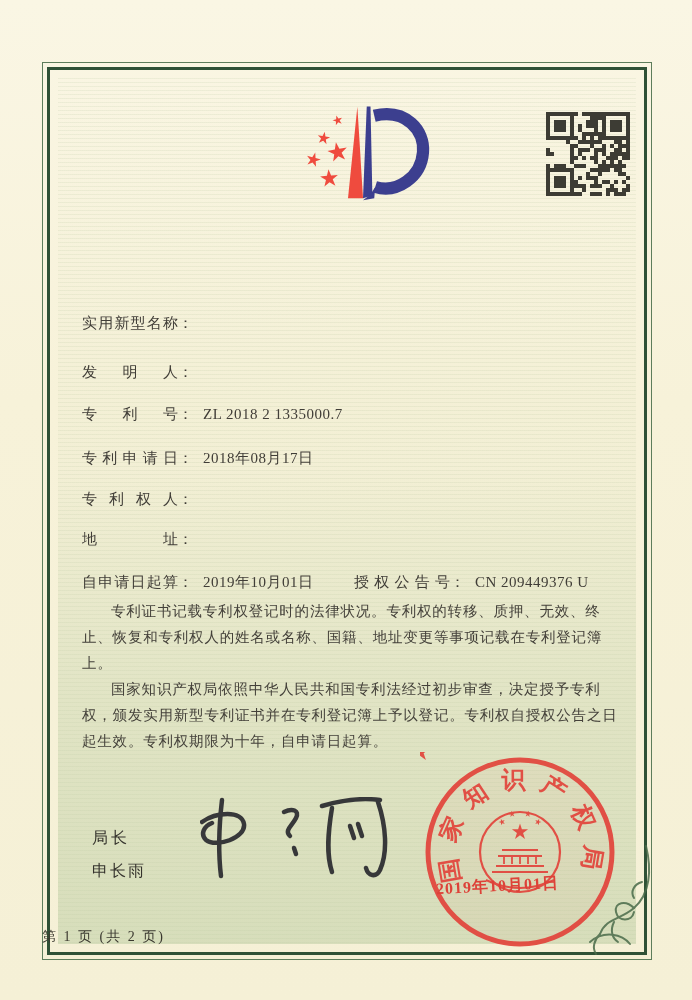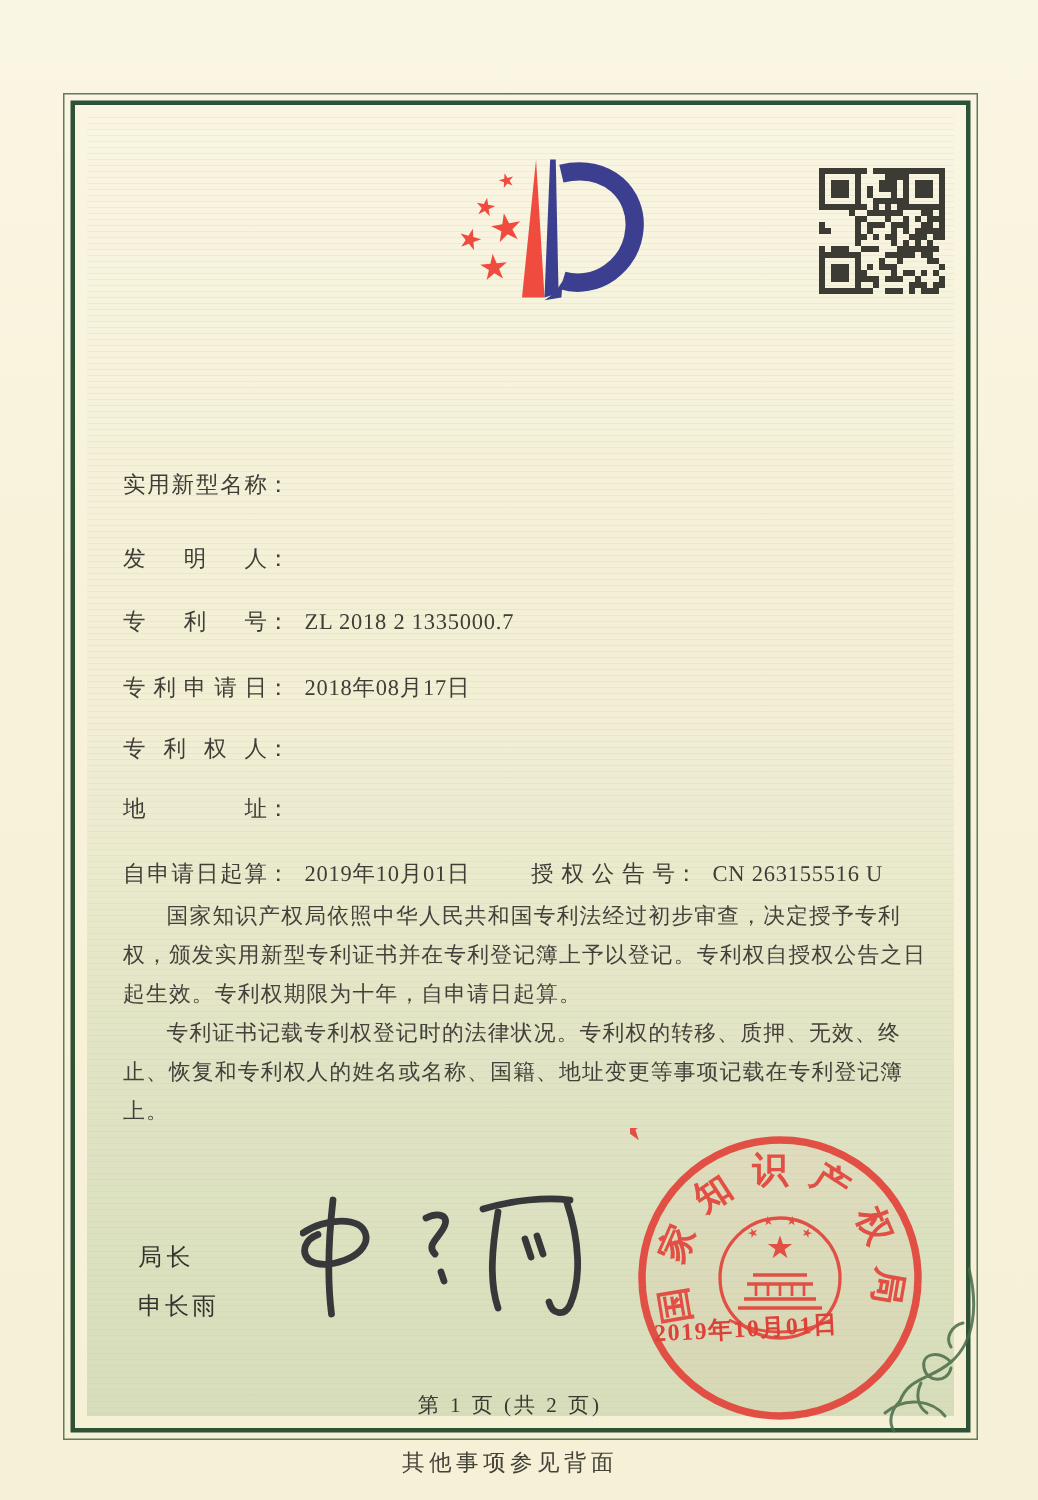--- a/index.html
+++ b/index.html
@@ -28,21 +28,21 @@
   .grant2{position:absolute;left:272px;top:0;display:flex;align-items:baseline;}
   .paras{position:absolute;left:82px;top:598px;width:542px;font-size:14.5px;line-height:26px;
          letter-spacing:0.8px;color:#44413a;}
   .paras p{margin:0;text-indent:2em;}
   .signer-title{left:92px;top:828px;font-size:16px;letter-spacing:3px;color:#35332d;}
   .signer-name{left:92px;top:861px;font-size:16px;letter-spacing:2px;color:#35332d;}
   .sig{left:200px;top:786px;}
   .seal{left:420px;top:752px;opacity:0.93;}
   .seal-date{left:436px;top:876px;font-size:16px;color:#dd4238;letter-spacing:1px;
              transform:rotate(-3deg);font-weight:bold;}
-  .footer-page{left:42px;top:928px;width:596px;text-align:center;font-size:14px;
+  .footer-page{left:42px;top:928px;width:596px;text-align:left;font-size:14px;
                letter-spacing:2px;color:#3a382f;}
   .back-note{left:42px;top:966px;width:596px;text-align:center;font-size:15px;
              letter-spacing:3px;color:#45423a;}
   .ornament{left:584px;top:842px;}
 </style>
 </head>
 <body>
 
 <div id="stage">
 
@@ -338,27 +338,27 @@
     <span class="flabel">地址</span>
       <span class="fcolon">：</span>
   </div>
   <div class="frow" style="top:573px">
     <span class="flabel">自申请日起算</span>
       <span class="fcolon">：</span>
       <span class="fvalue">2019年10月01日</span>
     <span class="grant2">
       <span class="flabel">授权公告号</span>
         <span class="fcolon">：</span>
-        <span class="fvalue">CN 263155516 U</span>
+        <span class="fvalue">CN 209449376 U</span>
     </span>
   </div>
 
   <div class="paras">
+    <p>专利证书记载专利权登记时的法律状况。专利权的转移、质押、无效、终止、恢复和专利权人的姓名或名称、国籍、地址变更等事项记载在专利登记簿上。</p>
     <p>国家知识产权局依照中华人民共和国专利法经过初步审查，决定授予专利权，颁发实用新型专利证书并在专利登记簿上予以登记。专利权自授权公告之日起生效。专利权期限为十年，自申请日起算。</p>
-    <p>专利证书记载专利权登记时的法律状况。专利权的转移、质押、无效、终止、恢复和专利权人的姓名或名称、国籍、地址变更等事项记载在专利登记簿上。</p>
   </div>
 
   <div class="abs signer-title">局长</div>
   <div class="abs signer-name">申长雨</div>
 
   <svg class="abs sig" width="200" height="100" viewBox="0 0 200 100">
     <g fill="none" stroke="#26262c" stroke-width="4.5" stroke-linecap="round" stroke-linejoin="round" opacity="0.9">
       <path d="M22,14 C 19,40 18,66 21,90"></path>
       <path d="M2,36 C 16,26 42,24 44,38 C 46,52 16,62 6,54 C 0,48 4,40 12,37"></path>
       <path d="M84,26 C 92,22 100,24 96,32 C 92,40 84,44 90,50"></path>
@@ -400,15 +400,14 @@
       <path d="M62,4 C 68,28 66,52 50,66 C 36,78 22,76 16,92"></path>
       <path d="M50,66 C 42,58 30,60 32,70 C 34,80 48,80 50,70"></path>
       <path d="M58,40 C 50,42 46,50 50,56"></path>
       <path d="M6,100 C 20,88 38,92 46,102"></path>
       <path d="M16,92 C 10,98 8,106 12,112"></path>
       <path d="M30,80 C 26,88 28,96 34,100"></path>
     </g>
   </svg>
 
   <div class="abs footer-page">第 1 页 (共 2 页)</div>
-  <div class="abs back-note">其他事项参见背面</div>
 
 </div>
 
 </body></html>

